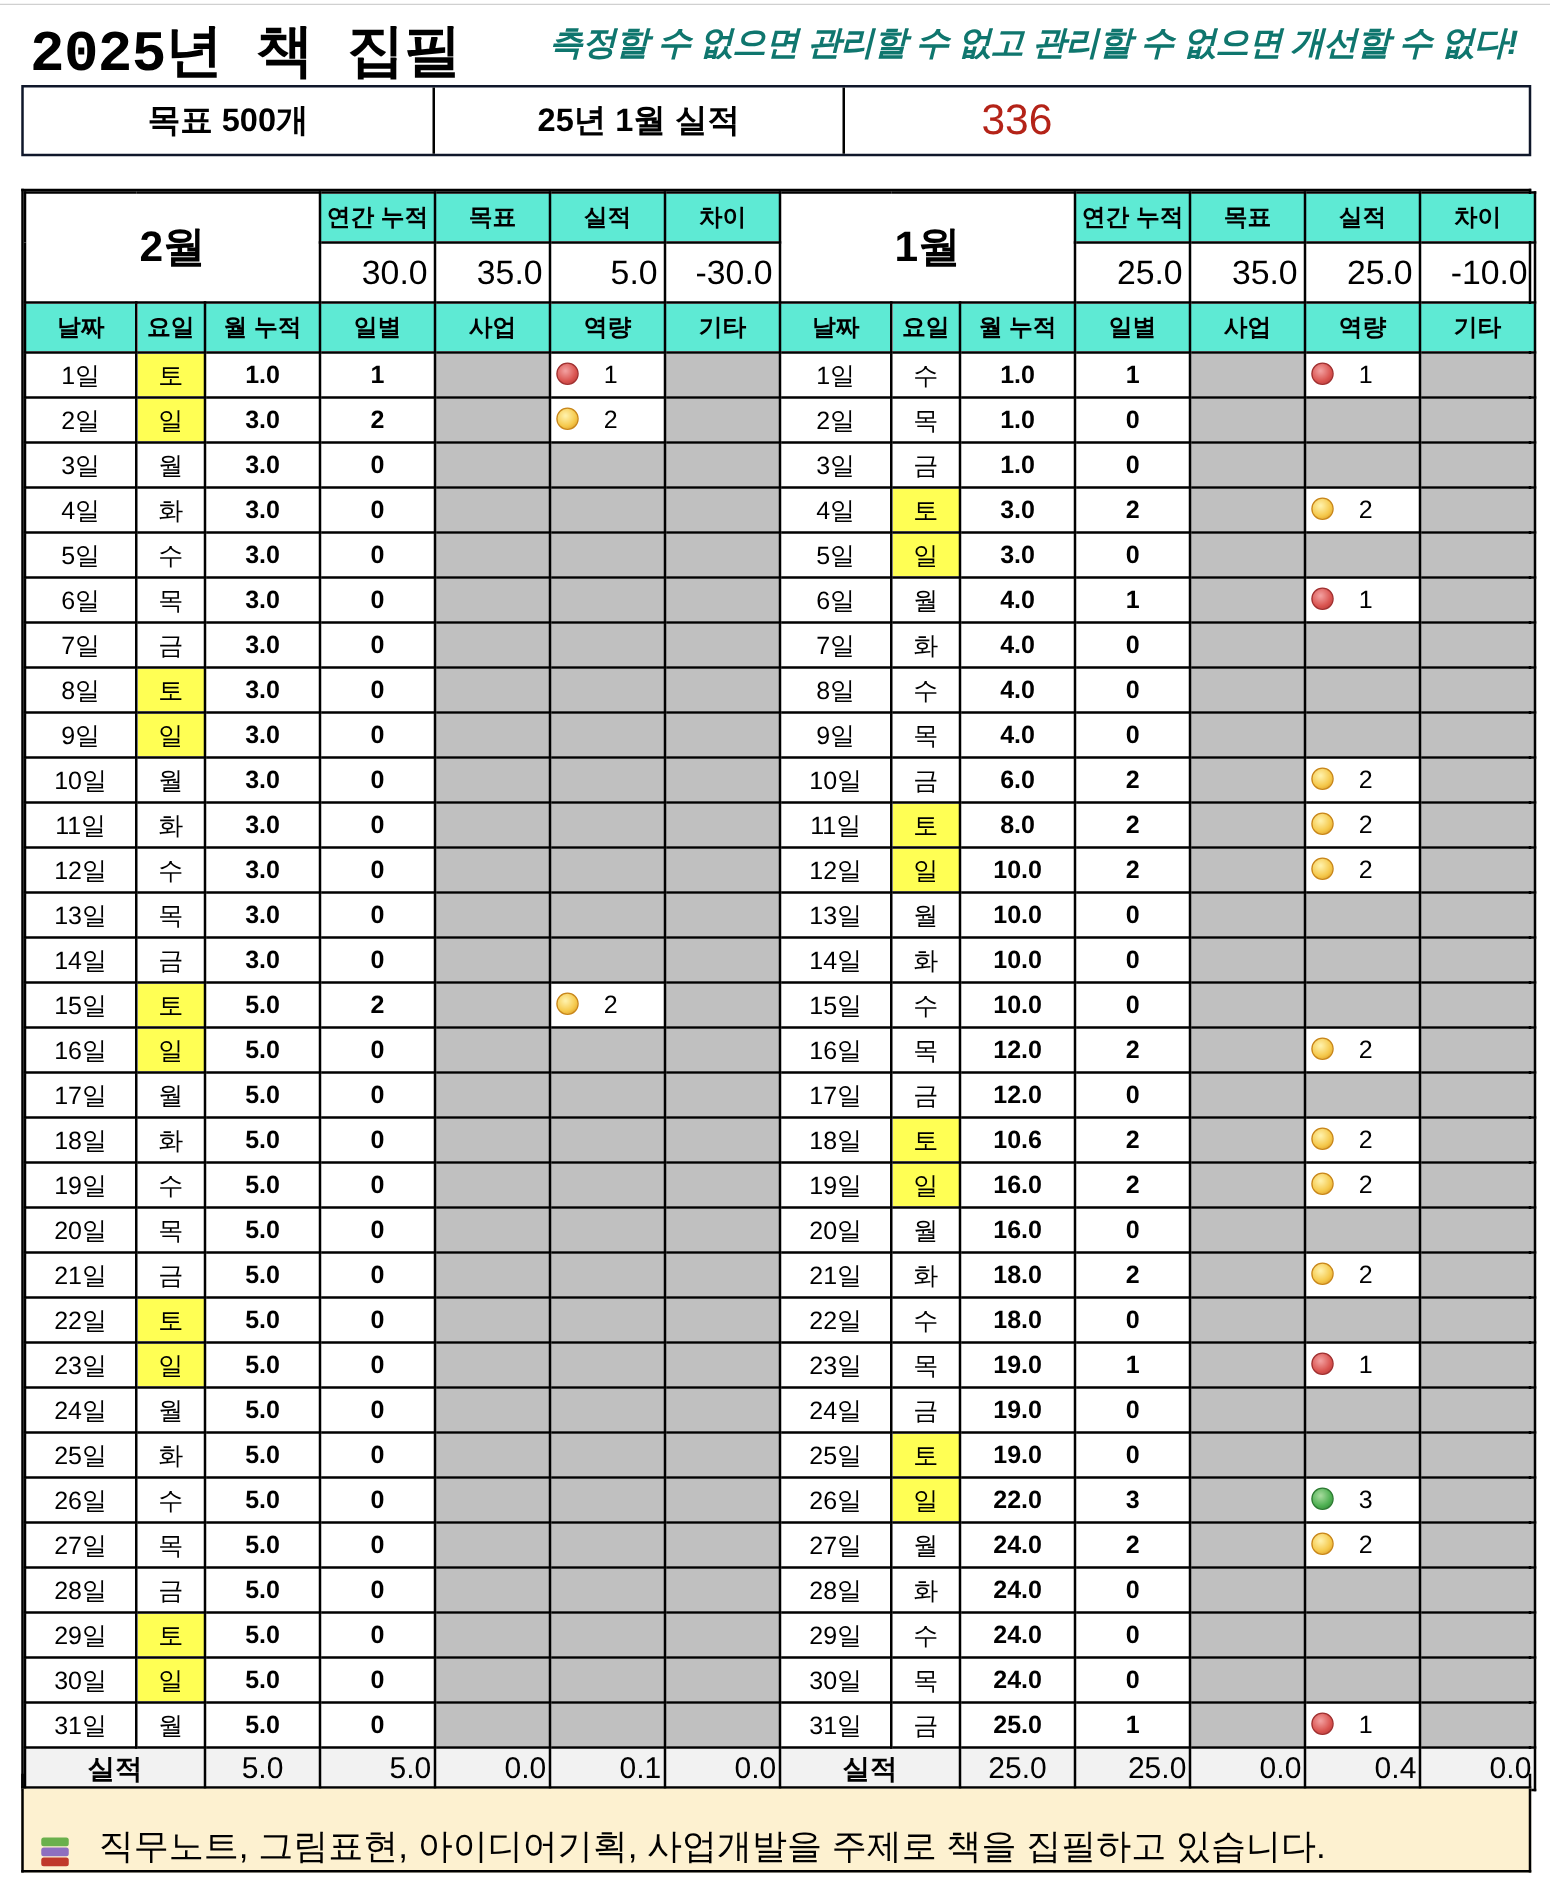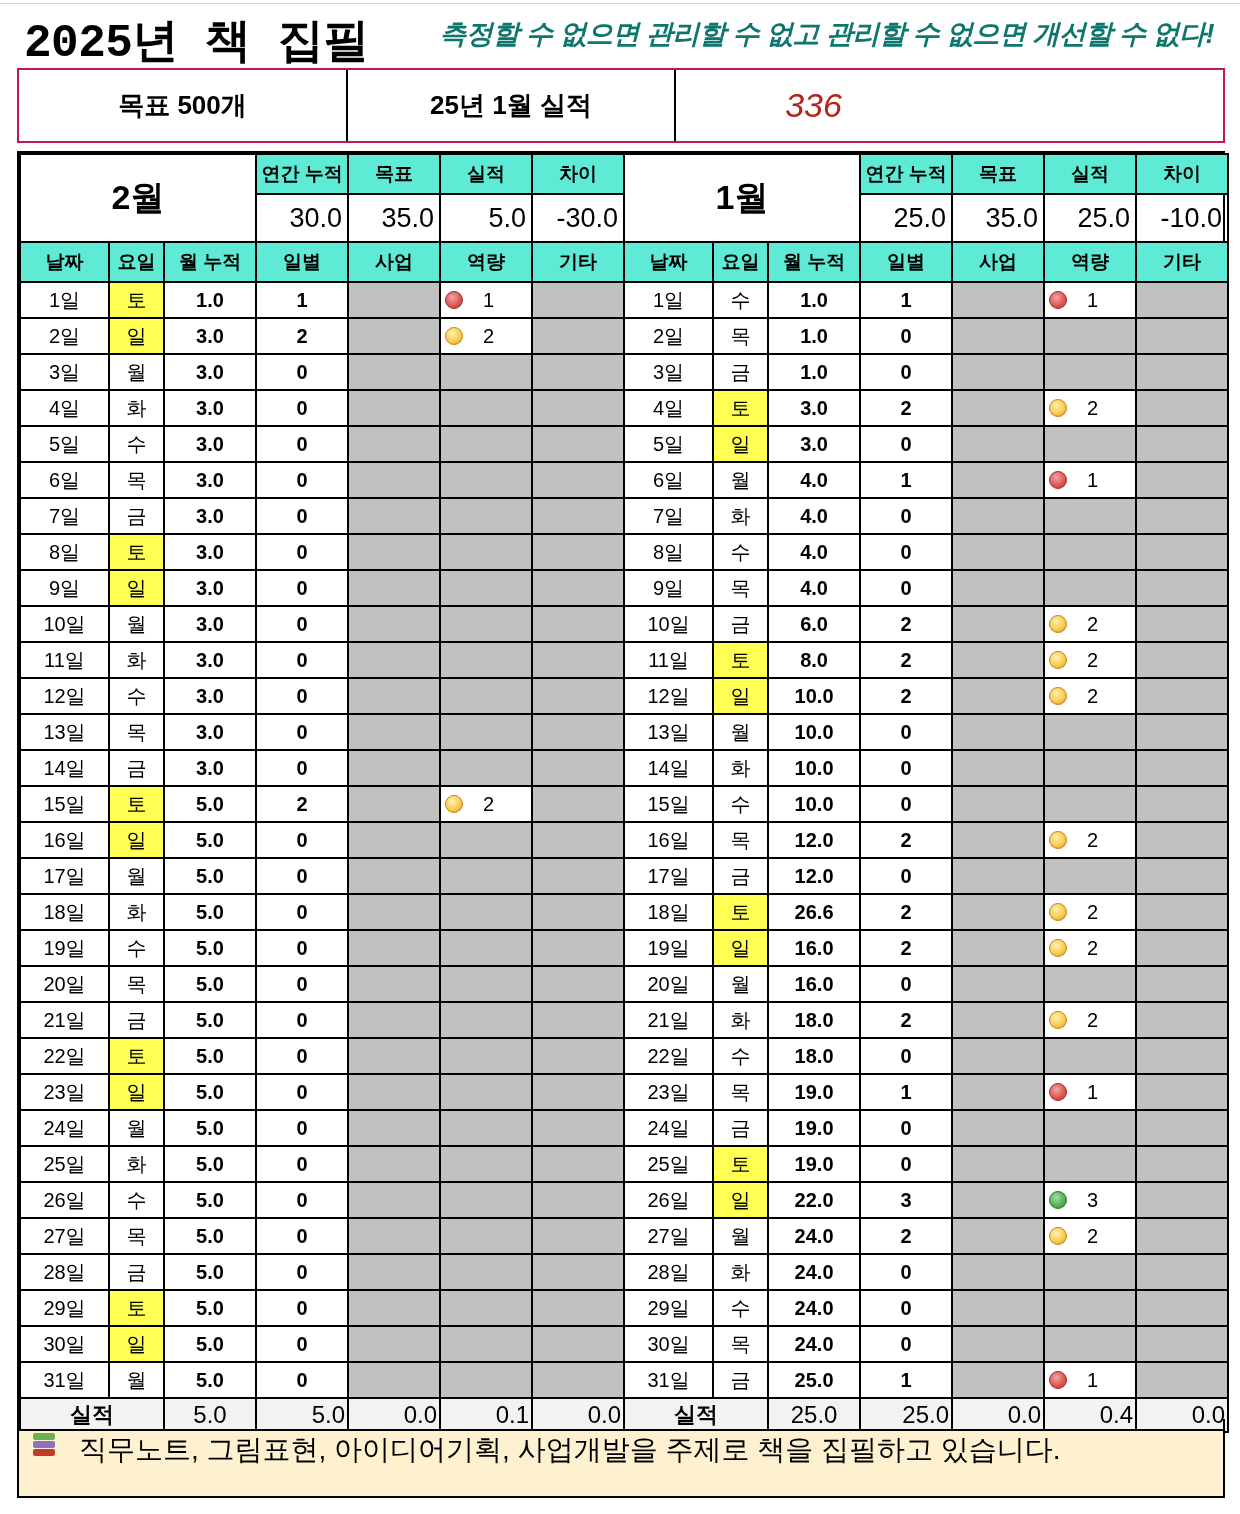--- a/index.html
+++ b/index.html
@@ -11,27 +11,27 @@
   .topgrid { position: absolute; left: 0; top: 0; width: 1240px; height: 4px; border-bottom: 1px solid #d0d0d0; }
   .title {
     position: absolute; left: 24px; top: 10px; font-size: 46px; font-weight: bold; letter-spacing: -0.5px; font-family: Liberation Mono, monospace;
   }
   .slogan {
     position: absolute; right: 26px; top: 16px; font-size: 27px; font-weight: bold; color: #0f766e;
     letter-spacing: -0.5px;
     font-style: italic;
   }
   .summary {
-    position: absolute; left: 17px; top: 68px; width: 1208px; height: 75px;
-    border: 2px solid #be185d; display: flex;
+    position: absolute; left: 17px; top: 68px; width: 1208px; height: 57px;
+    border: 2px solid #0f172a; display: flex;
   }
   .summary > div {
     display: flex; align-items: center; justify-content: center; border-right: 2px solid #000;
   }
-  .summary > div:last-child { border-right: none; font-style: italic; }
+  .summary > div:last-child { border-right: none; }
   .summary .lbl { font-size: 26px; font-weight: bold; }
   .summary .val { font-size: 34px; color: #b42318; }
 
   .sheet {
     position: absolute; left: 17px; top: 151px; width: 1208px;
     border: 2px solid #000; border-bottom: none;
   }
   table { border-collapse: collapse; table-layout: fixed; width: 1208px; }
   td {
     border: 2px solid #000; text-align: center; vertical-align: middle; overflow: hidden; white-space: nowrap;
@@ -54,21 +54,21 @@
   .ball.yellow { background: radial-gradient(circle at 40% 35%, #fff3b0 0%, #f5c84a 60%, #d08a1a 100%); border: 1px solid #c8861a; }
   .ball.green { background: radial-gradient(circle at 40% 35%, #a9dca0 0%, #4caf50 60%, #2d7a32 100%); border: 1px solid #2d7a32; }
   tr.total td { background: #f2f2f2; height: 34px; font-size: 24px; }
   tr.total td.tlabel { font-weight: bold; font-size: 22px; }
   tr.total td.tnum { text-align: right; padding-right: 2px; }
   tr.total td.tcum { text-align: center; }
   .spacer { position: absolute; left: 17px; top: 1419px; width: 1208px; height: 12px; border-left: 2px solid #000; border-right: 2px solid #000; border-bottom: 2px solid #000; }
   .note {
     position: absolute; left: 17px; top: 1431px; width: 1208px; height: 67px;
     background: #fdf1d0; border: 2px solid #000; border-top: none;
-    display: flex; align-items: flex-start; padding-left: 12px; font-size: 28px;
+    display: flex; align-items: flex-end; padding-left: 12px; font-size: 28px;
   }
   .note .book { display: inline-block; width: 30px; height: 28px; margin-right: 18px; position: relative; }
   .note .book span { position: absolute; left: 2px; width: 22px; height: 7px; border-radius: 2px; }
 </style>
 </head>
 <body>
 
 <div class="topgrid"></div>
 
 <div class="title">2025년 책 집필</div>
@@ -412,21 +412,21 @@
         <tr class="data">
           <td class="date">18일</td>
           <td class="dow">화</td>
           <td class="cum">5.0</td>
           <td class="daily">0</td>
           <td class="gray"></td>
           <td class="gray"></td>
           <td class="gray"></td>
           <td class="date">18일</td>
           <td class="dow we">토</td>
-          <td class="cum">26.6</td>
+          <td class="cum">10.6</td>
           <td class="daily">2</td>
           <td class="gray"></td>
           <td class="dot"><span class="ball yellow"></span><span>2</span></td>
           <td class="gray"></td>
         </tr>
         <tr class="data">
           <td class="date">19일</td>
           <td class="dow">수</td>
           <td class="cum">5.0</td>
           <td class="daily">0</td>

